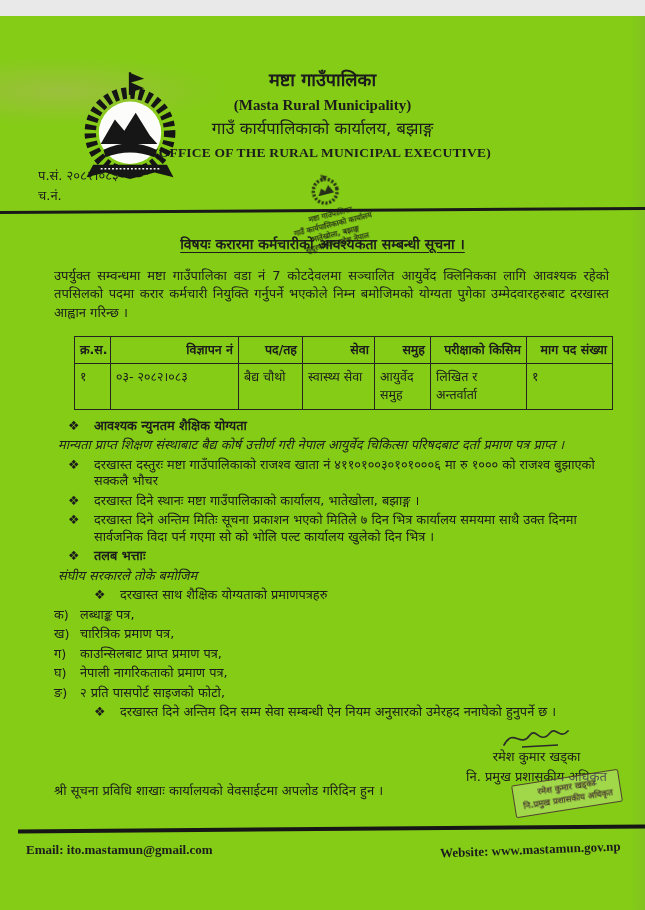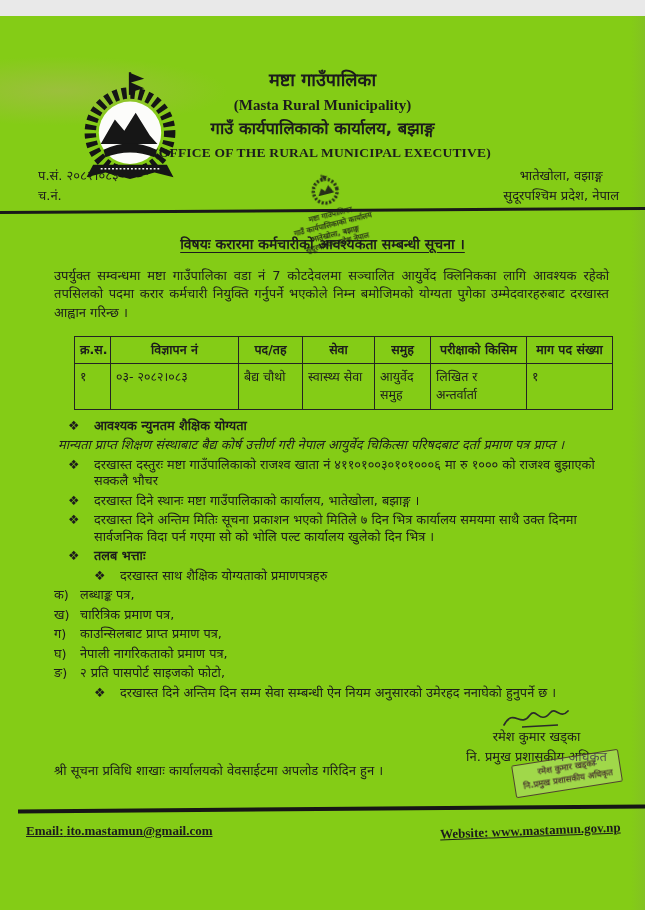--- a/index.html
+++ b/index.html
@@ -21,21 +21,21 @@
   .scan-shade {
     position:absolute; right:0; top:0; width:14px; height:100%;
     background: linear-gradient(to left, rgba(120,120,120,.12), rgba(120,120,120,0));
     pointer-events:none;
   }
   
   .emblem { position:absolute; left:78px; top:54px; width:104px; height:116px; }
   .header-text { padding-top:54px; text-align:center; line-height:1.15; }
   .h-np-title   { font-size:18px; font-weight:bold; margin-bottom:6px; }
   .h-en         { font-family:"Liberation Serif","DejaVu Serif",serif; font-weight:bold; font-size:15px; margin-bottom:6px; }
-  .h-np-office  { font-size:16.5px; font-weight:bold; margin-bottom:6px; }
+  .h-np-office  { font-size:16.5px; font-weight:normal; margin-bottom:6px; }
   .h-en-office  { font-family:"Liberation Serif","DejaVu Serif",serif; font-weight:bold; font-size:13.5px; letter-spacing:.2px; }
   
   .ref-row { display:flex; justify-content:space-between; margin:6px 26px 0 38px; }
   .ref-left  { font-size:13px; line-height:1.5; }
   .ref-right { font-size:13px; line-height:1.5; text-align:center; }
   .center-stamp {
     position:absolute; left:272px; top:156px; width:115px;
     transform: rotate(-14deg);
     filter: blur(.45px);
     opacity:.88; text-align:center; color:#1a1a1a;
@@ -56,21 +56,21 @@
     margin:10px 36px 0 54px;
     font-size:13px; line-height:18.5px; text-align:justify;
   }
   
   table.pos-table {
     border-collapse:collapse; margin:14px 0 0 74px;
     width:538px; table-layout:fixed;
     font-size:12.5px;
   }
   .pos-table th, .pos-table td { border:1.4px solid #242424; padding:4px 5px; vertical-align:top; }
-  .pos-table th { font-weight:bold; text-align:center; line-height:1.4; }
+  .pos-table th { font-weight:bold; text-align:right; line-height:1.4; }
   .pos-table td { text-align:left; line-height:1.45; height:46px; }
   
   .notice { margin:8px 28px 0 54px; font-size:12.8px; line-height:16.5px; }
   .n-item { display:flex; margin-bottom:3px; }
   .n-item .marker { flex:0 0 auto; width:26px; text-align:left; }
   .n-item.lvl1 { margin-left:14px; }
   .n-item.lvl2 { margin-left:40px; }
   .n-item.plain { margin-left:4px;font-style:italic; }
   .n-item.bold .txt { font-weight:bold; }
   .n-item .txt { flex:1 1 auto; }
@@ -88,21 +88,21 @@
     color:#4a3232; filter: blur(.3px); opacity:.9;
     white-space:nowrap; background:rgba(255,255,255,.25);
   }
   .sig-stamp div { font-size:8.5px; font-weight:bold; line-height:1.45; }
   .it-note { position:absolute; left:54px; top:56px; font-size:13px; }
   .rule-bottom {
     height:3.5px; background:#161616; margin:10px 0 0 18px;
     transform: rotate(-0.45deg);
   }
   
-  .footer { display:flex; justify-content:space-between; margin:12px 24px 0 26px;text-decoration:underline; }
+  .footer { display:flex; justify-content:space-between; margin:12px 24px 0 26px; }
   .footer .f-item { font-family:"Liberation Serif","DejaVu Serif",serif; font-weight:bold; font-size:13px; }
   .footer .f-right { transform: rotate(-2.2deg); }
 </style>
 </head>
 <body>
 
 <div class="page">
   <div class="scan-smudge"></div>
   <div class="scan-shade"></div>
 
@@ -124,24 +124,20 @@
     <div class="h-np-title">मष्टा गाउँपालिका</div>
     <div class="h-en">(Masta Rural Municipality)</div>
     <div class="h-np-office">गाउँ कार्यपालिकाको कार्यालय, बझाङ्ग</div>
     <div class="h-en-office">(OFFICE OF THE RURAL MUNICIPAL EXECUTIVE)</div>
   </div>
 
   <div class="ref-row">
     <div class="ref-left">
       <div>प.सं. २०८२।०८३</div>
       <div>च.नं.</div>
-    </div>
-    <div class="ref-right">
-      <div>भातेखोला, वझाङ्ग</div>
-      <div>सुदूरपश्चिम प्रदेश, नेपाल</div>
     </div>
   </div>
 
   <div class="center-stamp">
     <svg class="cs-emblem" viewBox="0 0 40 40">
       <circle cx="20" cy="22" r="14" fill="none" stroke="#1a1a1a" stroke-width="4" stroke-dasharray="2.5 2"></circle>
       <line x1="20" y1="2" x2="20" y2="10" stroke="#1a1a1a" stroke-width="1.4"></line>
       <path d="M21 3 L27 6 L21 8 Z" fill="#1a1a1a"></path>
       <path d="M11 26 L16 18 L20 22 L25 16 L30 26 Z" fill="#1a1a1a"></path>
     </svg>
@@ -210,20 +206,23 @@
       <span class="txt">दरखास्त दिने स्थानः मष्टा गाउँपालिकाको कार्यालय, भातेखोला, बझाङ्ग ।</span>
     </div>
     <div class="n-item lvl1">
       <span class="marker">❖</span>
       <span class="txt">दरखास्त दिने अन्तिम मितिः सूचना प्रकाशन भएको मितिले ७ दिन भित्र कार्यालय समयमा साथै उक्त दिनमा सार्वजनिक विदा पर्न गएमा सो को भोलि पल्ट कार्यालय खुलेको दिन भित्र ।</span>
     </div>
     <div class="n-item lvl1 bold">
       <span class="marker">❖</span>
       <span class="txt">तलब भत्ताः</span>
     </div>
+    <div class="n-item plain">
+      <span class="txt">संघीय सरकारले तोके बमोजिम</span>
+    </div>
     <div class="n-item lvl2">
       <span class="marker">❖</span>
       <span class="txt">दरखास्त साथ शैक्षिक योग्यताको प्रमाणपत्रहरु</span>
     </div>
     <div class="n-item">
       <span class="marker">क)</span>
       <span class="txt">लब्धाङ्क पत्र,</span>
     </div>
     <div class="n-item">
       <span class="marker">ख)</span>

